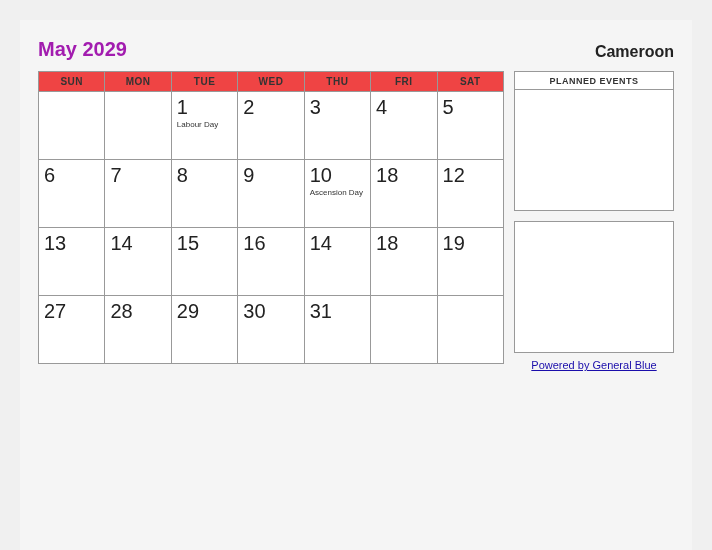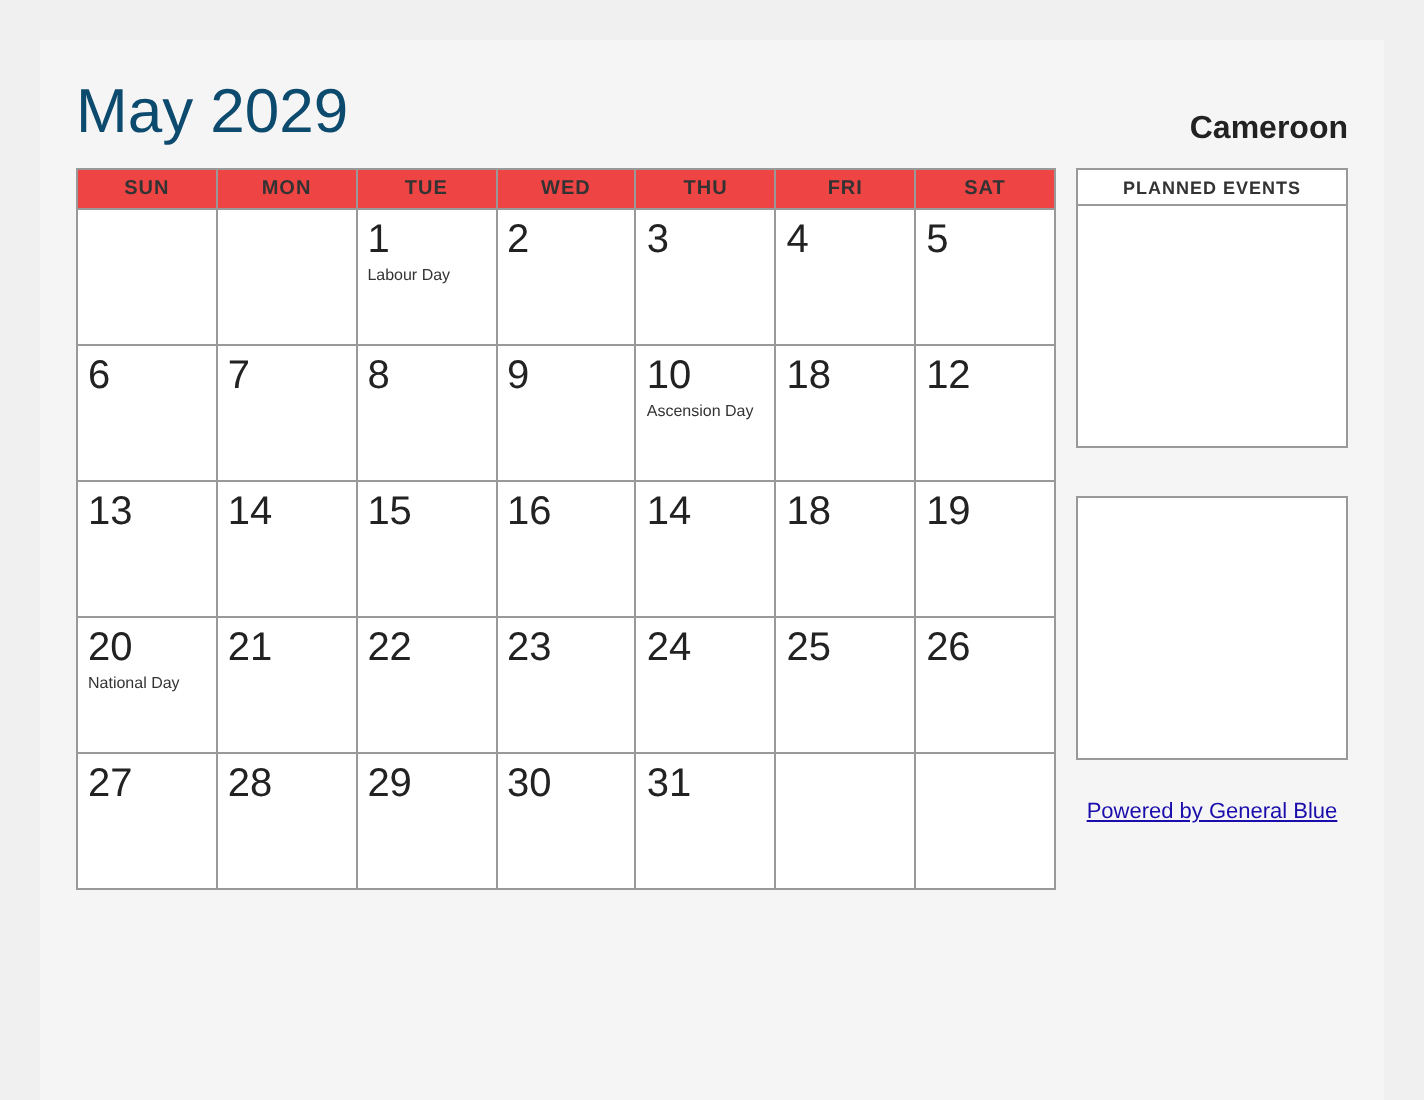--- a/index.html
+++ b/index.html
@@ -19,41 +19,42 @@
       min-height: 550px;
       padding: 18px 18px 10px 18px;
     }
     .header {
       display: flex;
       justify-content: space-between;
       align-items: flex-end;
       margin-bottom: 10px;
     }
     .month-year {
-      font-size: 31px;
-      font-weight: normal;
-      color: #0c4a6e;
+      font-size: 20px;
+      font-weight: bold;
+      color: #a21caf;
     }
     .country {
       font-size: 16px;
       font-weight: bold;
       color: #222;
     }
     .main-layout {
       display: flex;
       gap: 10px;
     }
     .calendar-section {
       flex: 1;
     }
     .sidebar {
-      width: 136px;
+      width: 160px;
       display: flex;
       flex-direction: column;
-      gap: 14px;
+      gap: 0;
+      justify-content: center;
     }
     .sidebar-box {
       border: 1px solid #999;
       background: #fff;
     }
     .sidebar-box-title {
       text-align: center;
       font-size: 9px;
       font-weight: bold;
       letter-spacing: 0.5px;
@@ -203,44 +204,20 @@
                 <div class="day-num">16</div>
               </td>
               <td>
                 <div class="day-num">14</div>
               </td>
               <td>
                 <div class="day-num">18</div>
               </td>
               <td>
                 <div class="day-num">19</div>
-              </td>
-            </tr>
-            <tr>
-              <td>
-                <div class="day-num">20</div>
-                <div class="day-event">National Day</div>
-              </td>
-              <td>
-                <div class="day-num">21</div>
-              </td>
-              <td>
-                <div class="day-num">22</div>
-              </td>
-              <td>
-                <div class="day-num">23</div>
-              </td>
-              <td>
-                <div class="day-num">24</div>
-              </td>
-              <td>
-                <div class="day-num">25</div>
-              </td>
-              <td>
-                <div class="day-num">26</div>
               </td>
             </tr>
             <tr>
               <td>
                 <div class="day-num">27</div>
               </td>
               <td>
                 <div class="day-num">28</div>
               </td>
               <td>

